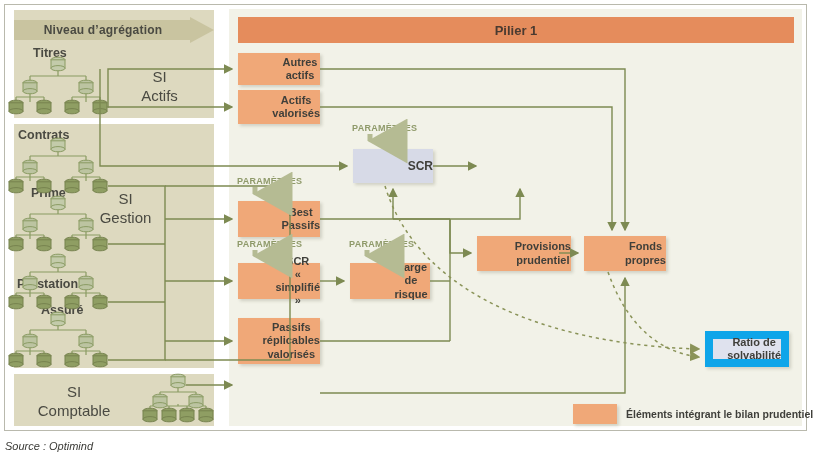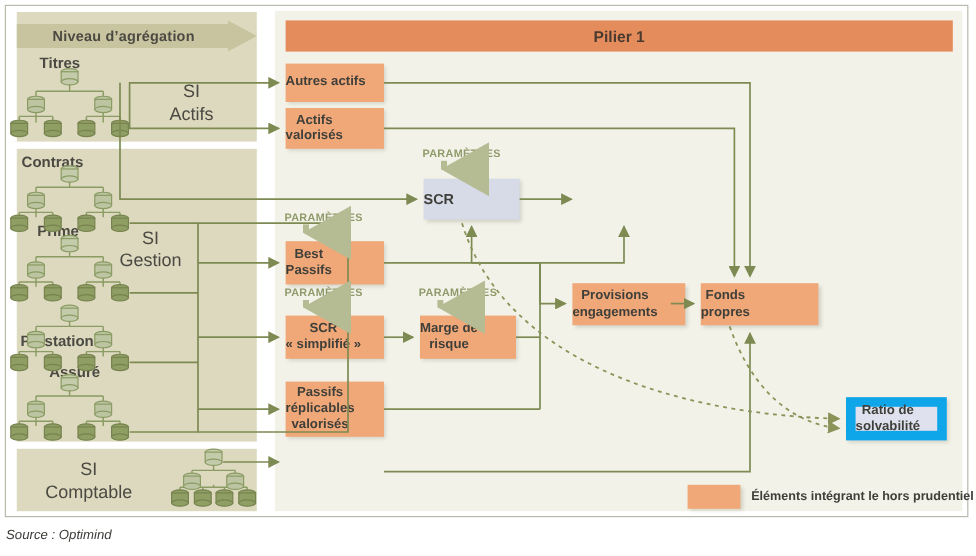--- a/index.html
+++ b/index.html
@@ -19,22 +19,22 @@
   .agg-banner{position:absolute;left:14px;top:17px;width:200px;height:26px;}
   .agg-banner .body{position:absolute;left:0;top:3px;width:178px;height:20px;background:#c9c4a0;}
   .agg-banner .tip{position:absolute;left:176px;top:0;width:0;height:0;border-top:13px solid transparent;border-bottom:13px solid transparent;border-left:24px solid #c9c4a0;}
   .agg-banner .lbl{position:absolute;left:0;top:3px;width:178px;height:20px;line-height:20px;text-align:center;
       font-size:12px;font-weight:bold;color:#4a4a42;letter-spacing:.2px;}
 
   .tree-cap{position:absolute;font-size:12.5px;font-weight:bold;color:#4a4a42;white-space:nowrap;}
   .si-label{position:absolute;font-size:15px;color:#4a4a42;text-align:center;line-height:1.25;white-space:nowrap;}
 
   
-  .box{position:absolute;box-sizing:border-box;display:flex;align-items:center;justify-content:flex-start;
-       text-align:center;line-height:1.2;color:#3f3f3a;box-shadow:2px 2px 3px rgba(90,90,70,.22);}
+  .box{position:absolute;box-sizing:border-box;display:flex;align-items:center;justify-content:flex-end;
+       text-align:center;line-height:1.2;color:#3f3f3a;box-shadow:2px 2px 3px rgba(90,90,70,.22);padding-left:42px;}
   .box.orange{background:#f0a878;font-size:11px;font-weight:bold;}
   .box.grey{background:#d7dae7;font-size:12px;font-weight:bold;}
   .box.ratio{background:#dfe2ee;border:8px solid #0ea5e9;font-size:11px;font-weight:bold;}
 
   .banner1{position:absolute;left:238px;top:17px;width:556px;height:26px;background:#e58c5c;
       display:flex;align-items:center;justify-content:center;color:#4a3a30;font-weight:bold;font-size:13px;}
 
   .param{position:absolute;font-size:9px;font-weight:bold;color:#8f9a6a;letter-spacing:.3px;white-space:nowrap;padding-left:12px;}
 
   svg.wires{position:absolute;left:0;top:0;width:813px;height:463px;pointer-events:none;}
@@ -122,25 +122,25 @@
   <div class="box orange" style="left:350px;top:263px;width:80px;height:36px;">
     <div>
       <div>Marge de</div>
       <div>risque</div>
     </div>
   </div>
 
   <div class="box orange" style="left:477px;top:236px;width:94px;height:35px;">
     <div>
       <div>Provisions</div>
-      <div>engagements</div>
-    </div>
-  </div>
-
-  <div class="box orange" style="left:584px;top:236px;width:98px;height:35px;">
+      <div>prudentiel</div>
+    </div>
+  </div>
+
+  <div class="box orange" style="left:584px;top:236px;width:82px;height:35px;">
     <div>
       <div>Fonds</div>
       <div>propres</div>
     </div>
   </div>
 
   <div class="box orange" style="left:238px;top:318px;width:82px;height:46px;">
     <div>
       <div>Passifs</div>
       <div>réplicables</div>
@@ -150,21 +150,21 @@
 
 
   <div class="box ratio" style="left:705px;top:331px;width:84px;height:36px;">
     <div>
       <div>Ratio de</div>
       <div>solvabilité</div>
     </div>
   </div>
 
   <div class="legend-sw" style="left:573px;top:404px;"></div>
-  <div class="legend-tx" style="left:626px;top:408px;">Éléments intégrant le hors prudentiel</div>
+  <div class="legend-tx" style="left:626px;top:408px;">Éléments intégrant le bilan prudentiel</div>
 
   <div class="source">Source : Optimind</div>
 
   <svg class="wires" viewBox="0 0 813 463">
     <defs>
       <marker id="ah" markerWidth="7" markerHeight="7" refX="6" refY="3.5" orient="auto">
         <path d="M0,0 L7,3.5 L0,7 Z" fill="#7d8a52"></path>
       </marker>
       <marker id="ahd" markerWidth="7" markerHeight="7" refX="6" refY="3.5" orient="auto">
         <path d="M0,0 L7,3.5 L0,7 Z" fill="#8a9358"></path>

